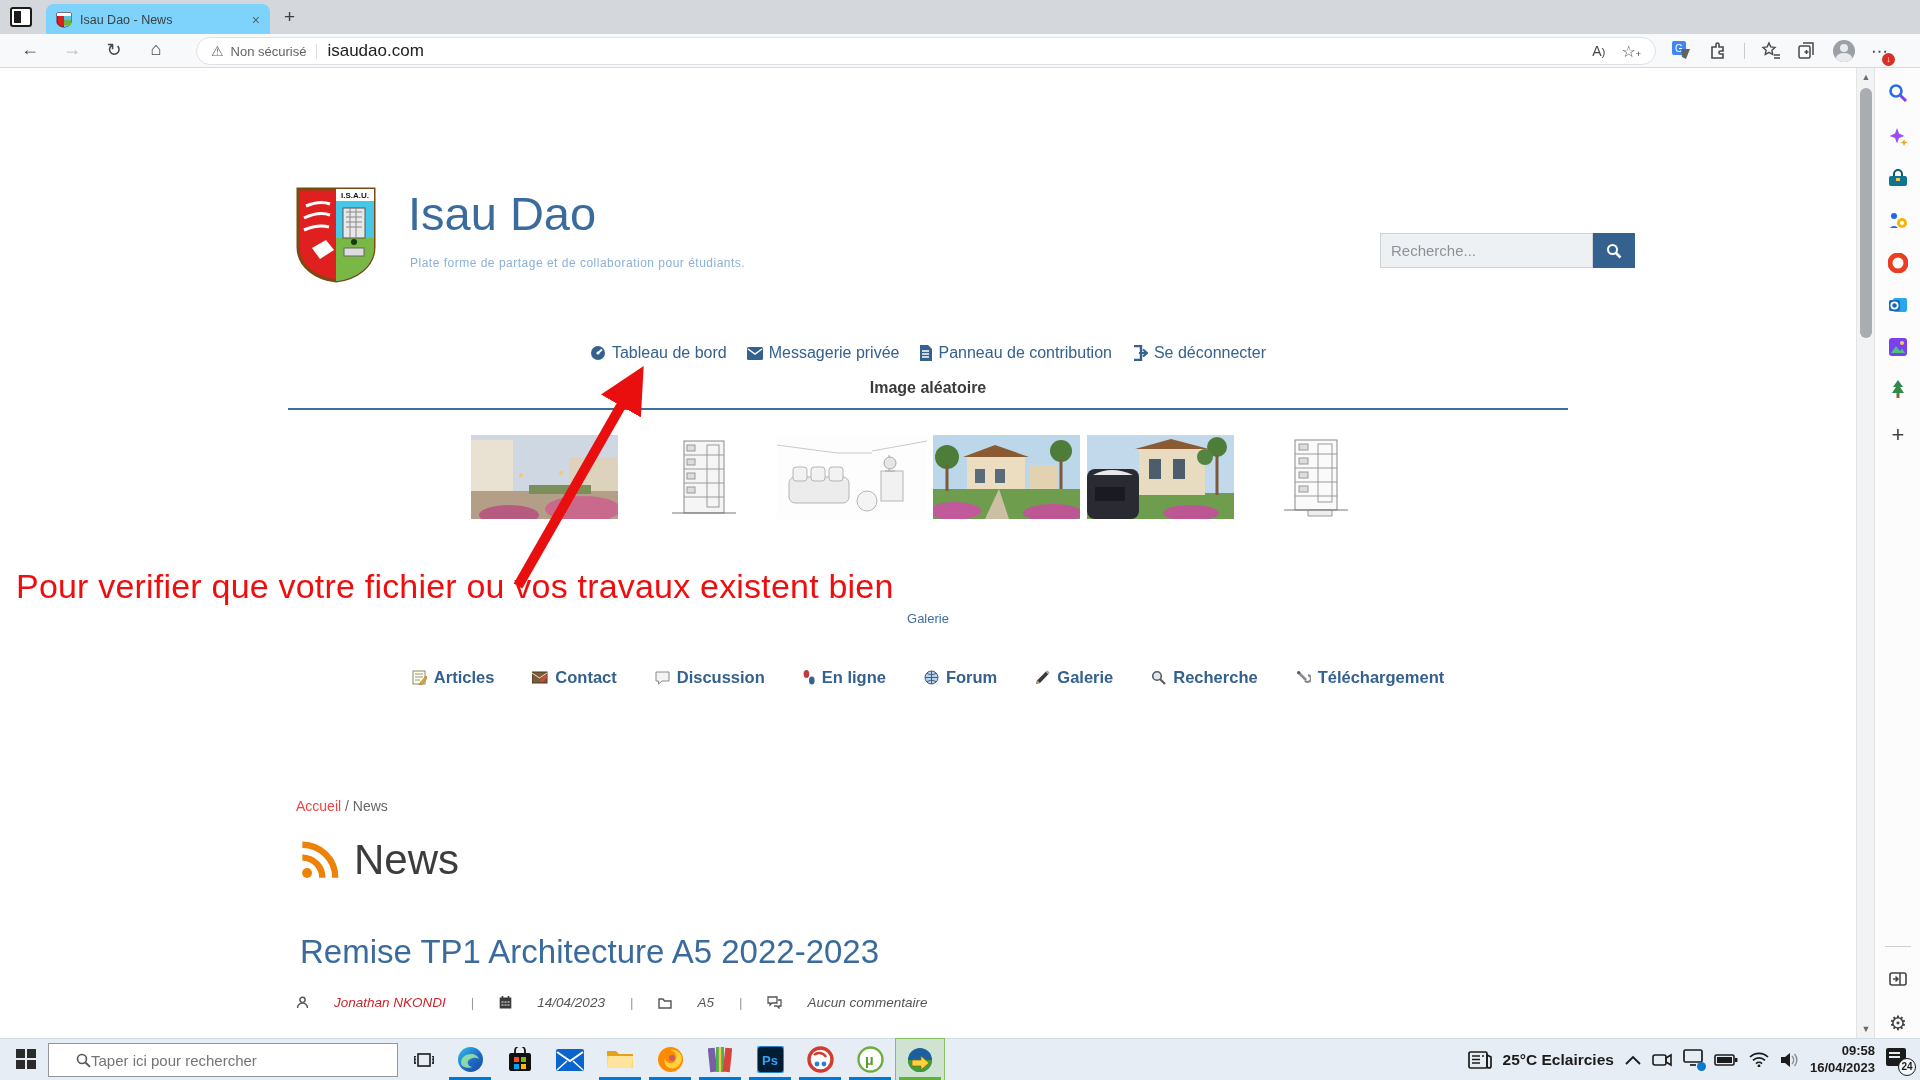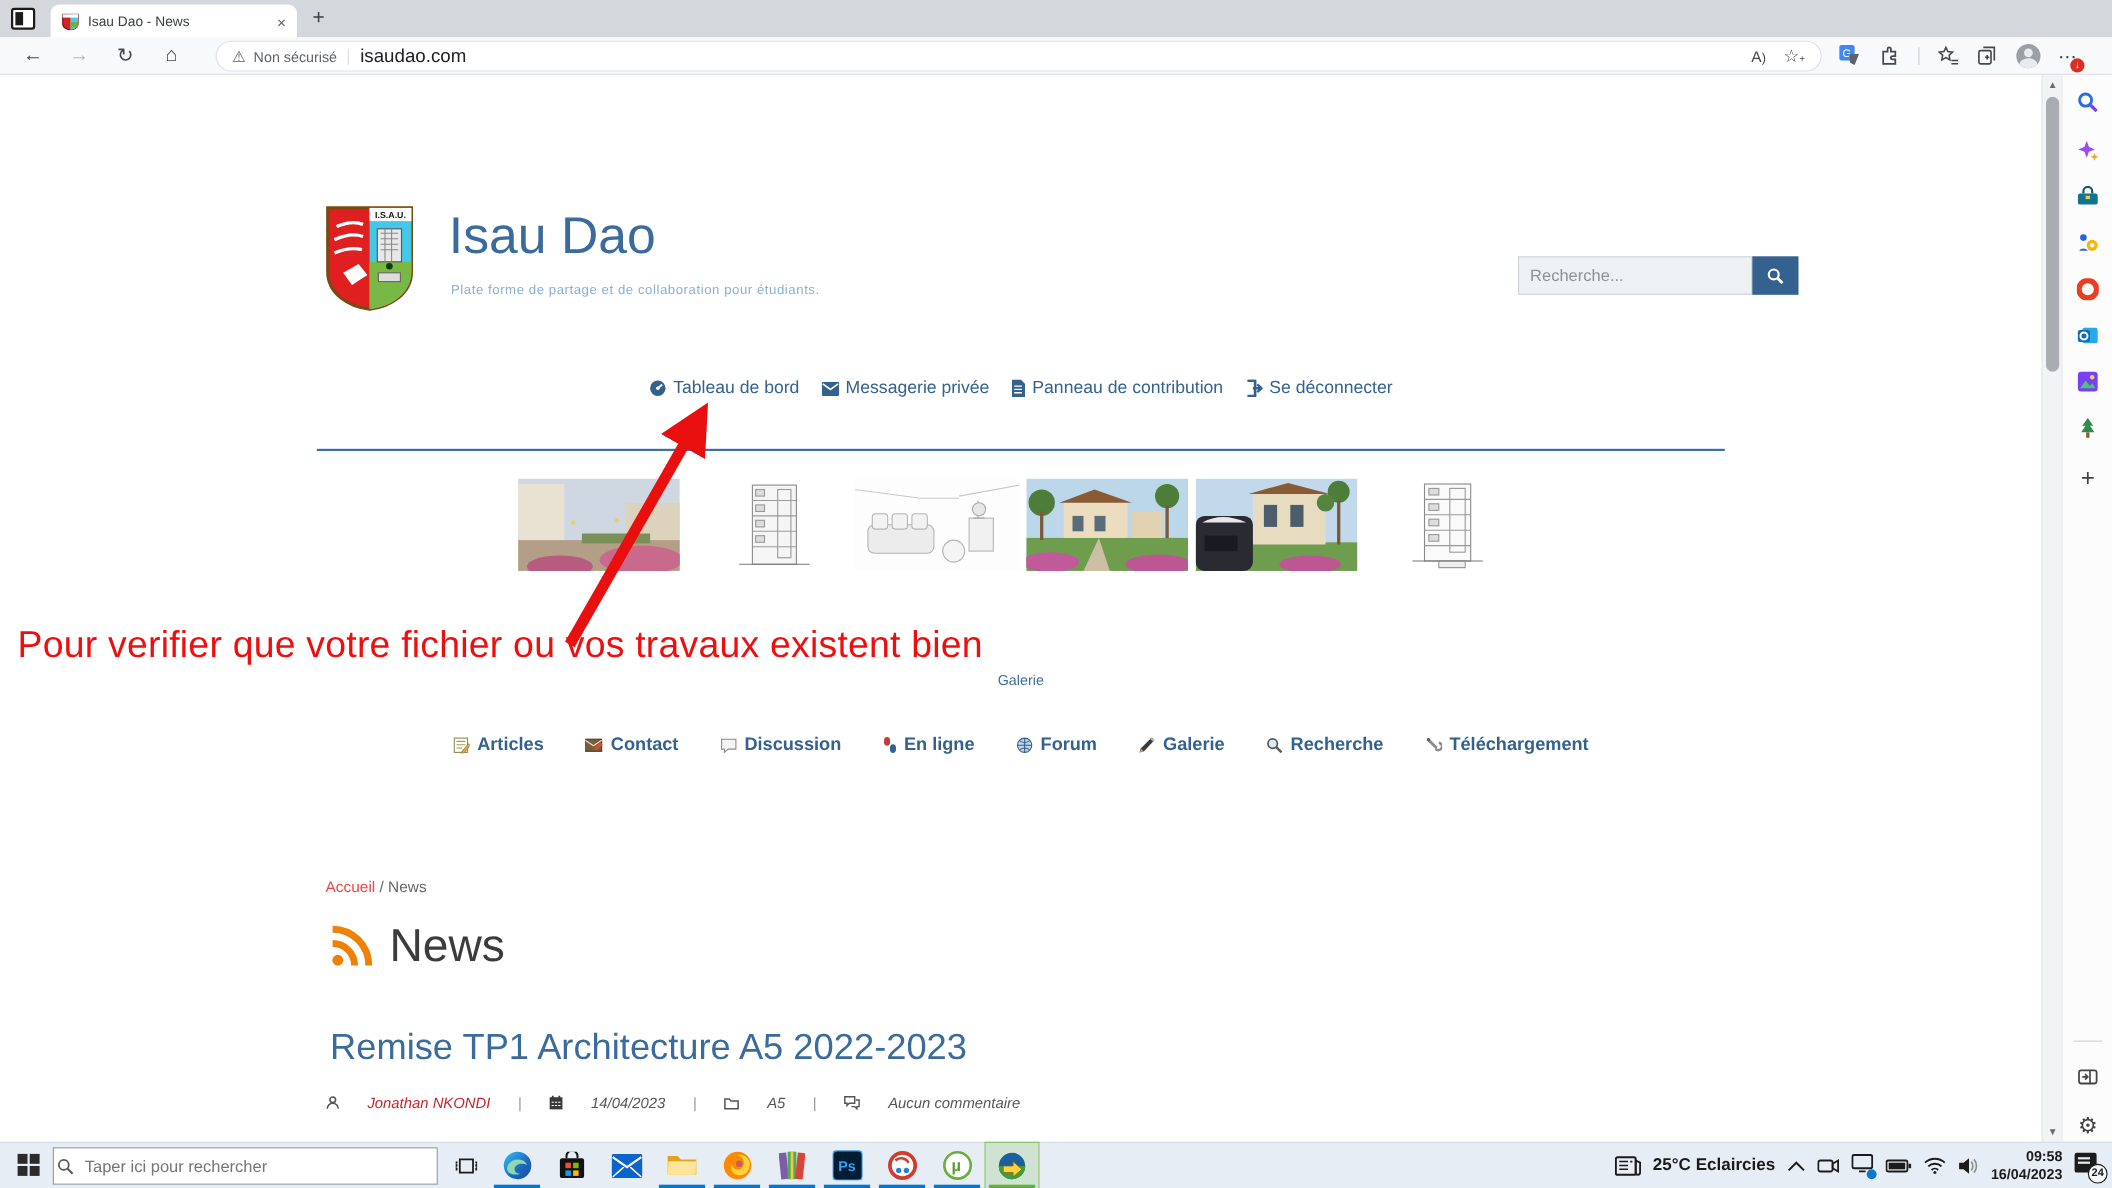--- a/index.html
+++ b/index.html
@@ -5,21 +5,21 @@
   * { margin:0; padding:0; box-sizing:border-box; }
   body { background:#000; }
   .screen { position:relative; width:1920px; height:1080px; background:#fff;
             font-family:"Liberation Sans",sans-serif; overflow:hidden; }
   .abs { position:absolute; }
 
   
   .tabstrip { position:absolute; left:0; top:0; width:1920px; height:34px; background:#d4d7dc; }
   .ws-btn { position:absolute; left:10px; top:7px; width:22px; height:20px; border:2px solid #1b1b1b; border-radius:3px; background:#fff; }
   .ws-btn i { position:absolute; left:2px; top:2px; width:7px; height:12px; background:#1b1b1b; }
-  .tab { position:absolute; left:46px; top:4px; width:224px; height:30px; background:#ffffff; border-radius:8px 8px 0 0; display:flex; align-items:center; padding:16px 10px; }
+  .tab { position:absolute; left:46px; top:4px; width:224px; height:30px; background:#7dd3fc; border-radius:8px 8px 0 0; display:flex; align-items:center; padding:16px 10px; }
   .tab .title { font-size:12.5px; color:#3c4043; flex:1; white-space:nowrap; overflow:hidden; }
   .tab .close { font-size:14px; color:#5f6368; cursor:default; }
   .newtab { position:absolute; left:284px; top:6px; font-size:19px; color:#3c4043; }
   .toolbar { position:absolute; left:0; top:34px; width:1920px; height:34px; background:#f8f9fb; border-bottom:1px solid #d7dae0; }
   .navbtn { position:absolute; top:5px; font-size:18px; color:#45494e; width:24px; text-align:center; }
   .addr { position:absolute; left:196px; top:3px; width:1460px; height:28px; background:#fff; border:1px solid #dfe1e5; border-radius:14px; display:flex; align-items:center; padding:0 14px; font-size:13px; color:#5f6368; }
   .addr .sep { width:1px; height:15px; background:#dadce0; margin:0 10px; }
   .addr .url { font-size:17px; color:#202124; }
   .addr .grow { flex:1; }
   .chromeicons { position:absolute; top:3px; height:28px; display:flex; align-items:center; gap:16px; }
@@ -62,21 +62,21 @@
 
   
   .sidebar { position:absolute; left:1874px; top:68px; width:46px; height:970px; background:#fcfcfd; border-left:1px solid #e3e3e6; }
   .sidebar .ico { position:absolute; left:12px; width:22px; height:22px; display:flex; align-items:center; justify-content:center; }
   .sb-divider { position:absolute; left:10px; width:26px; height:1px; background:#cfcfd4; }
 
   
   .taskbar { position:absolute; left:0; top:1038px; width:1920px; height:42px; background:#e6edf4; border-top:1px solid #d4dde6; }
   .winlogo { position:absolute; left:16px; top:10px; width:21px; height:21px; display:grid; grid-template-columns:9px 9px; grid-template-rows:9px 9px; gap:2px; }
   .winlogo i { background:#2b2b2b; }
-  .tsearch { position:absolute; left:48px; top:4px; width:350px; height:34px; background:#fff; border:1px solid #93979c; display:flex; align-items:center; padding:0 3px; gap:10px; }
+  .tsearch { position:absolute; left:48px; top:4px; width:350px; height:34px; background:#fff; border:1px solid #93979c; display:flex; align-items:center; padding:0 27px; gap:0; }
   .tsearch input { border:none; outline:none; font-size:15px; color:#444; width:280px; font-family:"Liberation Sans",sans-serif; background:transparent; }
   .tslot { position:absolute; top:0; width:48px; height:41px; display:flex; align-items:center; justify-content:center; }
   .runline { position:absolute; bottom:0; left:3px; width:42px; height:3px; background:#0078d4; }
   .runline.green { background:#5cb336; }
   .idmhl { background:rgba(130,190,90,.22); outline:1px solid #86c25c; }
   .tray { position:absolute; right:0; top:0; height:41px; display:flex; align-items:center; gap:11px; padding-right:8px;font-weight:bold; }
   .weathertxt { font-size:15.5px; color:#1b1b1b; white-space:nowrap; }
   .clock { font-size:13px; color:#1b1b1b; text-align:right; line-height:1.3; }
   .ntf { position:relative; width:26px; height:24px; }
   .ntf .glyph { position:absolute; left:0; top:0; width:20px; height:18px; background:#1b1b1b; border-radius:2px; }
@@ -199,20 +199,21 @@
       </span>
       <span class="item">
         <svg width="16" height="16" viewBox="0 0 16 16">
             <path d="M2 1h7v14H2" fill="none" stroke="#34618e" stroke-width="2.4"></path>
             <path d="M7 8h7M11 4.5L14.8 8 11 11.5" stroke="#34618e" stroke-width="2.2" fill="none"></path>
           </svg>
         <span>Se déconnecter</span>
       </span>
     </div>
 
+    <div class="h-random">Image aléatoire</div>
     <div class="blue-hr"></div>
 
     <svg class="thumb" style="left:471px;width:147px" viewBox="0 0 147 84">
       <rect width="147" height="84" fill="#cfd8e2"></rect>
         <rect x="0" y="5" width="42" height="79" fill="#e9e2d2"></rect>
         <rect x="98" y="22" width="49" height="38" fill="#ddd3bd"></rect>
         <rect x="0" y="56" width="147" height="28" fill="#b39f88"></rect>
         <rect x="58" y="50" width="62" height="9" fill="#7a8f5a"></rect>
         <ellipse cx="112" cy="74" rx="38" ry="13" fill="#c96a8d"></ellipse>
         <ellipse cx="38" cy="80" rx="30" ry="10" fill="#b85b80"></ellipse>

